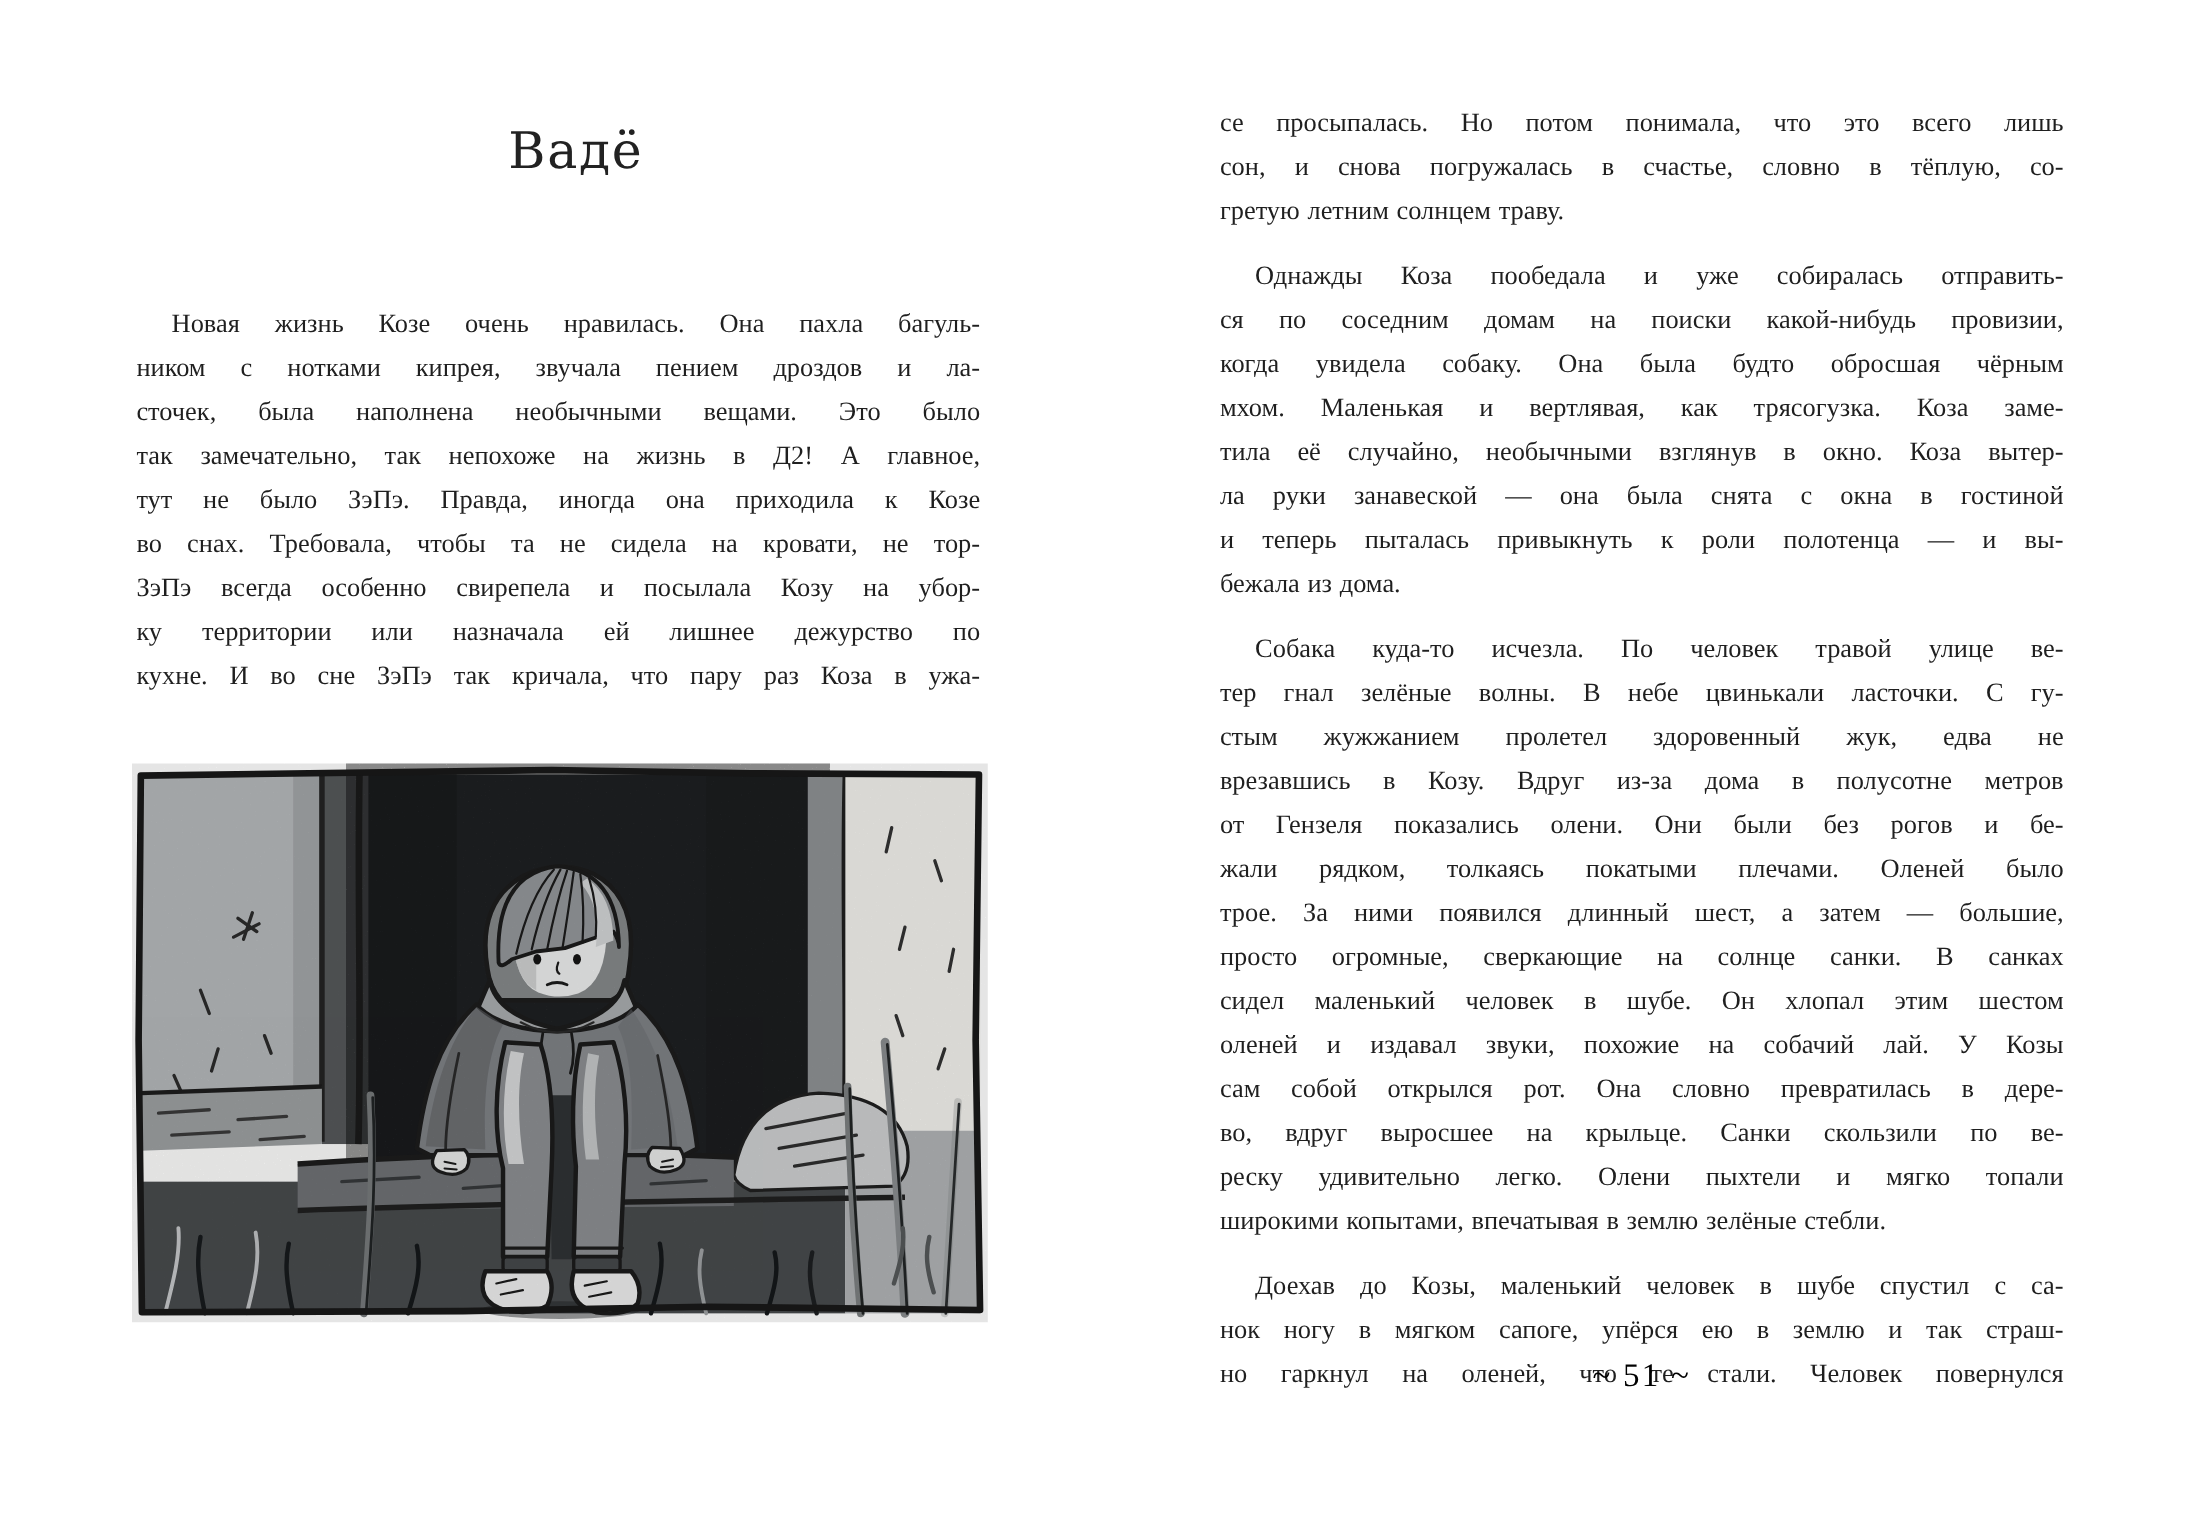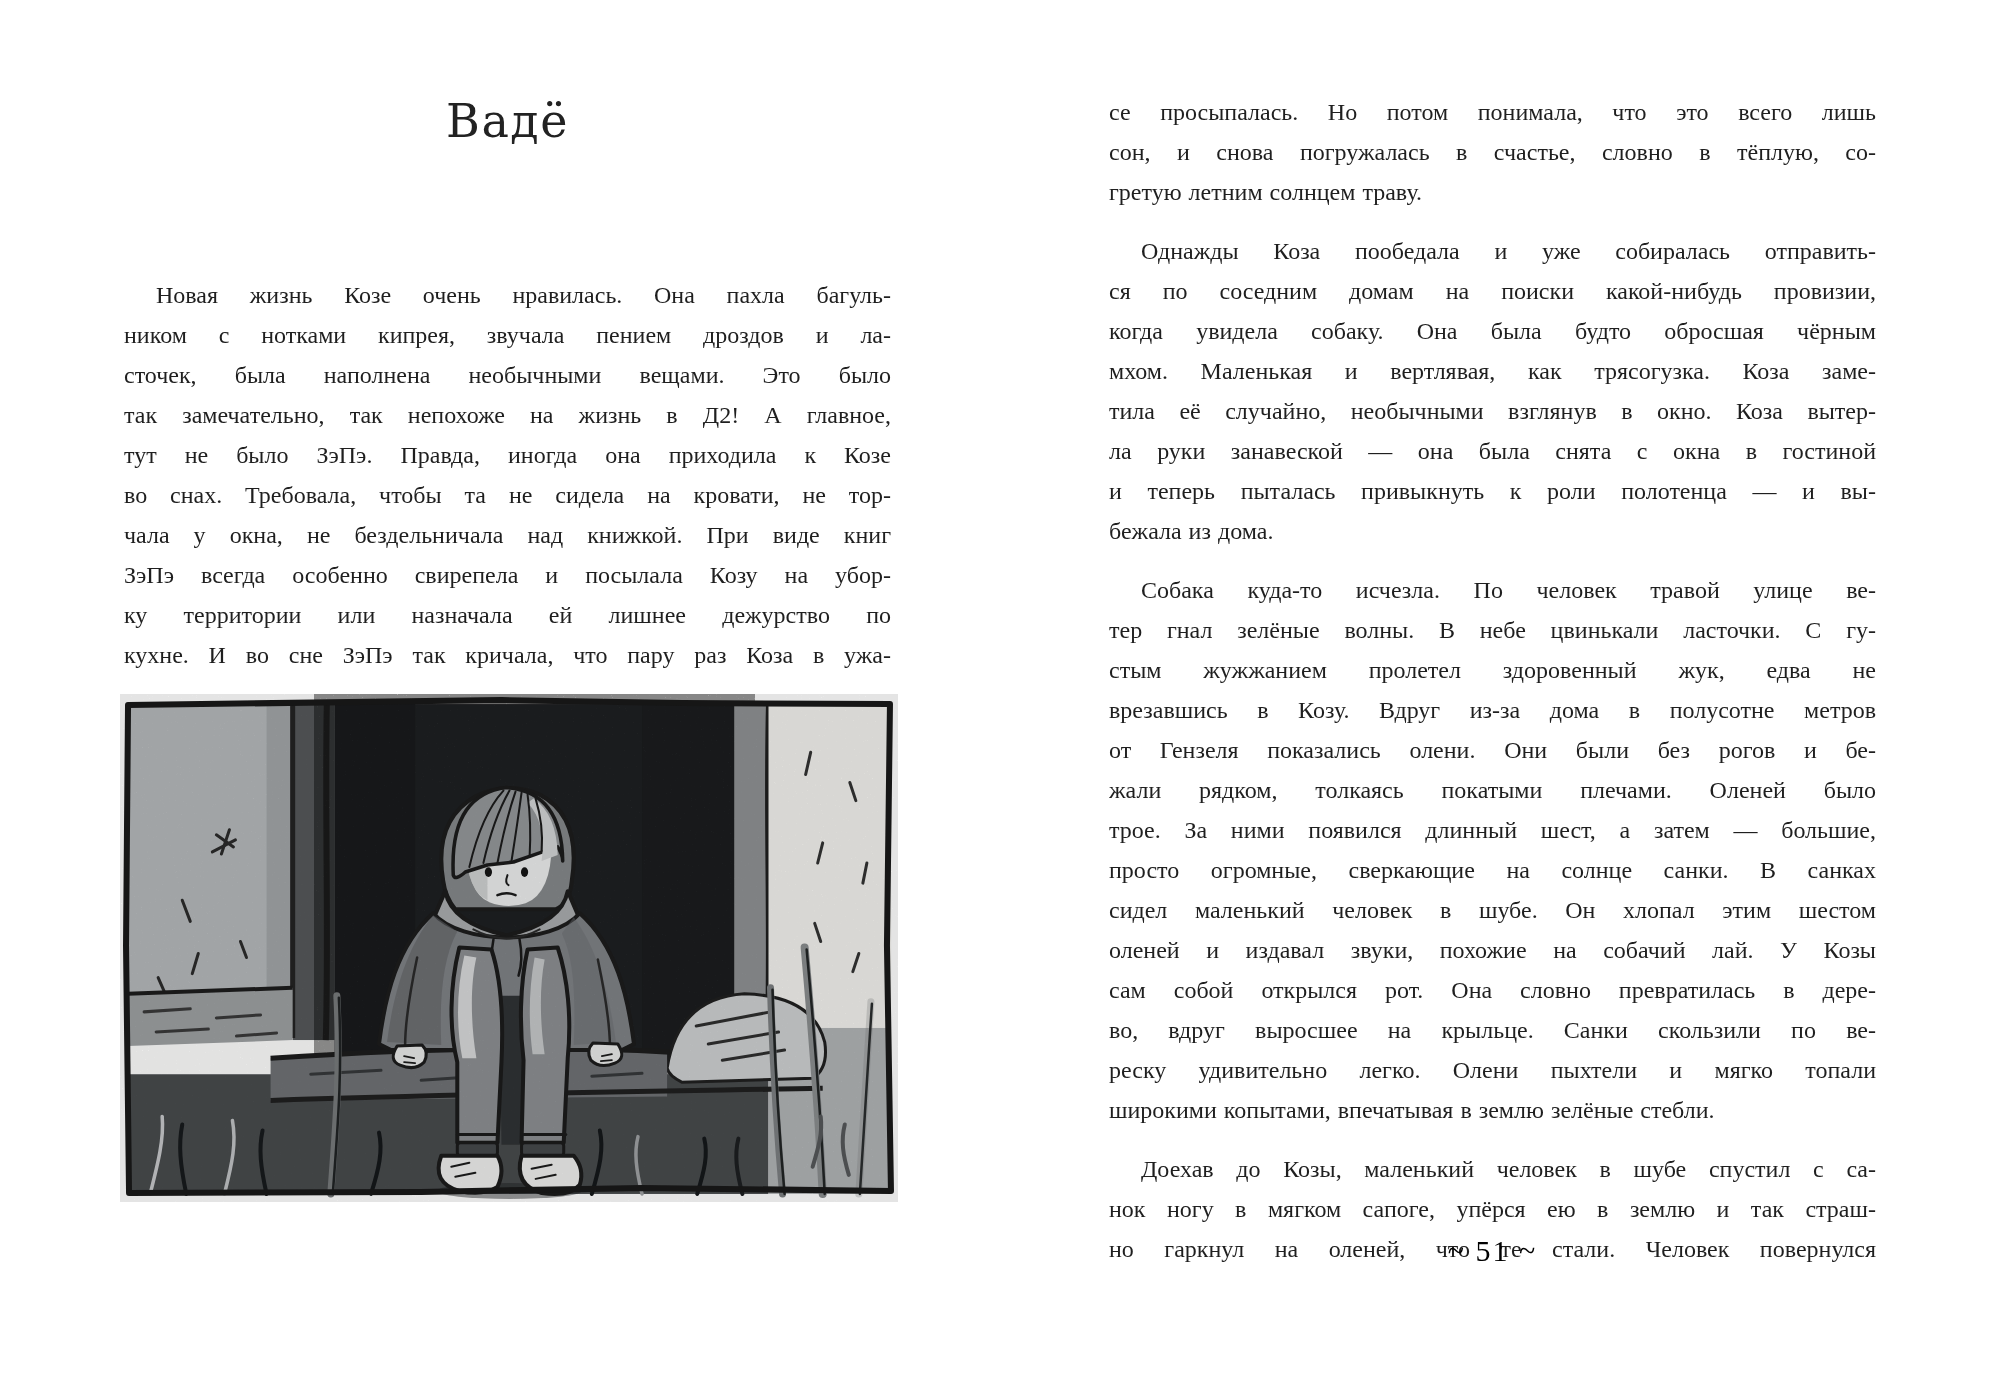--- a/index.html
+++ b/index.html
@@ -2,21 +2,21 @@
 <html lang="ru"><head>
 <meta charset="utf-8">
 <style>
   html,body{margin:0;padding:0;}
   body{
     width:2000px;height:1378px;position:relative;background:#ffffff;
     font-family:"Liberation Serif", serif;color:#1f1f1f;overflow:hidden;
   }
   .page{position:absolute;inset:0;}
   .chapter-title{
-    position:absolute;left:124px;top:94px;width:767px;margin:0;
+    position:absolute;left:124px;top:94px;width:767px;margin:16px;
     text-align:center;font-family:"DejaVu Serif", serif;font-weight:500;
     font-size:46px;letter-spacing:1.5px;color:#222;
   }
   .textcol{position:absolute;}
   .textcol.left-col{left:124px;top:256px;width:767px;}
   .textcol.right-col{left:1109px;top:92px;width:767px;}
   .line{
     font-size:24px;line-height:40px;height:40px;overflow:hidden;
     text-align:justify;text-align-last:justify;word-spacing:1px;
     white-space:normal;
@@ -41,21 +41,20 @@
     <h1 class="chapter-title">Вадё</h1>
 
     <div class="textcol left-col">
 
     <div class="line indent">Новая жизнь Козе очень нравилась. Она пахла багуль-</div>
         <div class="line">ником с нотками кипрея, звучала пением дроздов и ла-</div>
         <div class="line">сточек, была наполнена необычными вещами. Это было</div>
         <div class="line">так замечательно, так непохоже на жизнь в Д2! А главное,</div>
         <div class="line">тут не было ЗэПэ. Правда, иногда она приходила к Козе</div>
         <div class="line">во снах. Требовала, чтобы та не сидела на кровати, не тор-</div>
-        <div class="line">чала у окна, не бездельничала над книжкой. При виде книг</div>
         <div class="line">ЗэПэ всегда особенно свирепела и посылала Козу на убор-</div>
         <div class="line">ку территории или назначала ей лишнее дежурство по</div>
         <div class="line">кухне. И во сне ЗэПэ так кричала, что пару раз Коза в ужа-</div>
       </div>
 
     <figure class="illustration">
       <svg viewBox="0 0 775 505" preserveAspectRatio="none">
         <defs>
           <filter id="grain" x="-5%" y="-5%" width="110%" height="110%">
             <feTurbulence type="fractalNoise" baseFrequency="0.85" numOctaves="2" result="n"></feTurbulence>

